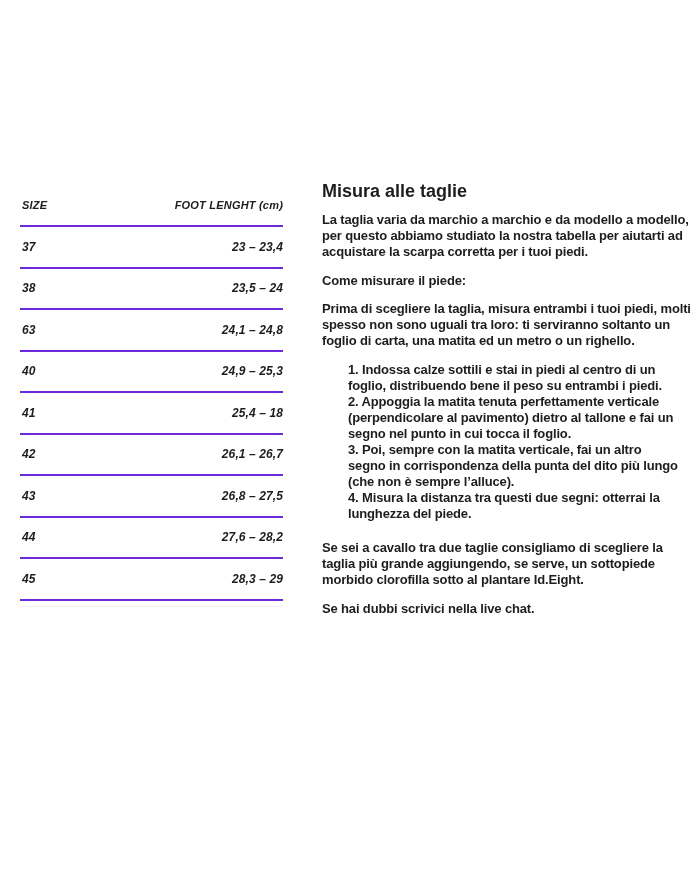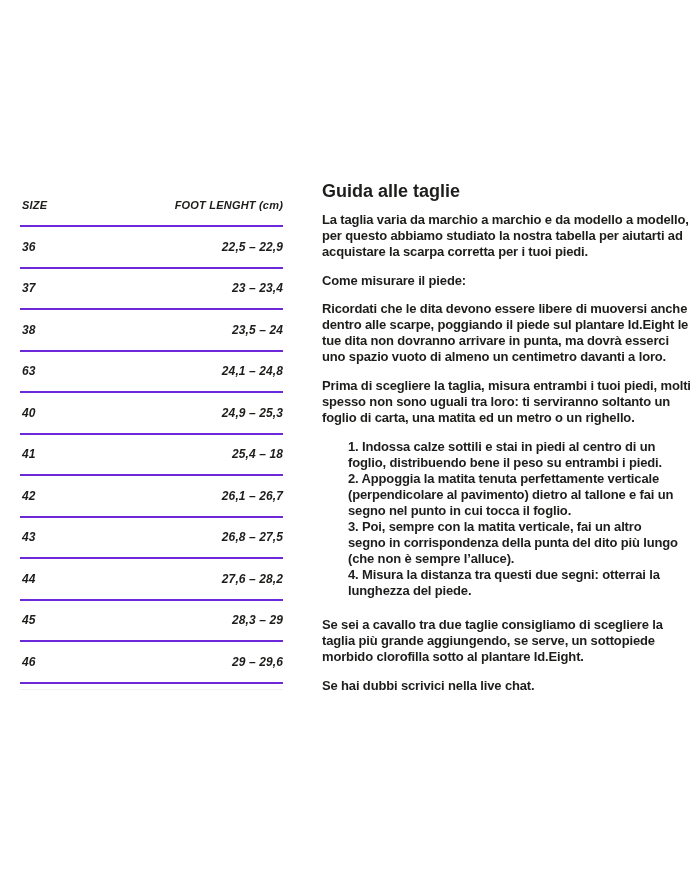--- a/index.html
+++ b/index.html
@@ -58,24 +58,20 @@
 
 <div class="page">
 
   <section class="size-table">
     <div class="t-row t-head">
       <span class="c1">SIZE</span>
       <span class="c2">FOOT LENGHT (cm)</span>
     </div>
     <div>
 
-        <div class="t-row">
-          <span class="c1">36</span>
-          <span class="c2">22,5 – 22,9</span>
-        </div>
 
         <div class="t-row">
           <span class="c1">37</span>
           <span class="c2">23 – 23,4</span>
         </div>
 
         <div class="t-row">
           <span class="c1">38</span>
           <span class="c2">23,5 – 24</span>
         </div>
@@ -108,32 +104,27 @@
         <div class="t-row">
           <span class="c1">44</span>
           <span class="c2">27,6 – 28,2</span>
         </div>
 
         <div class="t-row">
           <span class="c1">45</span>
           <span class="c2">28,3 – 29</span>
         </div>
 
-        <div class="t-row">
-          <span class="c1">46</span>
-          <span class="c2">29 – 29,6</span>
-        </div>
       </div>
   </section>
 
   <section class="content">
-    <h1>Guida alle taglie</h1>
+    <h1>Misura alle taglie</h1>
     <p class="para">La taglia varia da marchio a marchio e da modello a modello, per questo abbiamo studiato la nostra tabella per aiutarti ad acquistare la scarpa corretta per i tuoi piedi.</p>
     <div class="measure-heading">Come misurare il piede:</div>
-    <p class="para">Ricordati che le dita devono essere libere di muoversi anche dentro alle scarpe, poggiando il piede sul plantare Id.Eight le tue dita non dovranno arrivare in punta, ma dovrà esserci uno spazio vuoto di almeno un centimetro davanti a loro.</p>
     <p class="para">Prima di scegliere la taglia, misura entrambi i tuoi piedi, molti spesso non sono uguali tra loro: ti serviranno soltanto un foglio di carta, una matita ed un metro o un righello.</p>
     <ol class="steps">
 
         <li>1. Indossa calze sottili e stai in piedi al centro di un foglio, distribuendo bene il peso su entrambi i piedi.</li>
 
         <li>2. Appoggia la matita tenuta perfettamente verticale (perpendicolare al pavimento) dietro al tallone e fai un segno nel punto in cui tocca il foglio.</li>
 
         <li>3. Poi, sempre con la matita verticale, fai un altro segno in corrispondenza della punta del dito più lungo (che non è sempre l’alluce).</li>
 
         <li>4. Misura la distanza tra questi due segni: otterrai la lunghezza del piede.</li>

